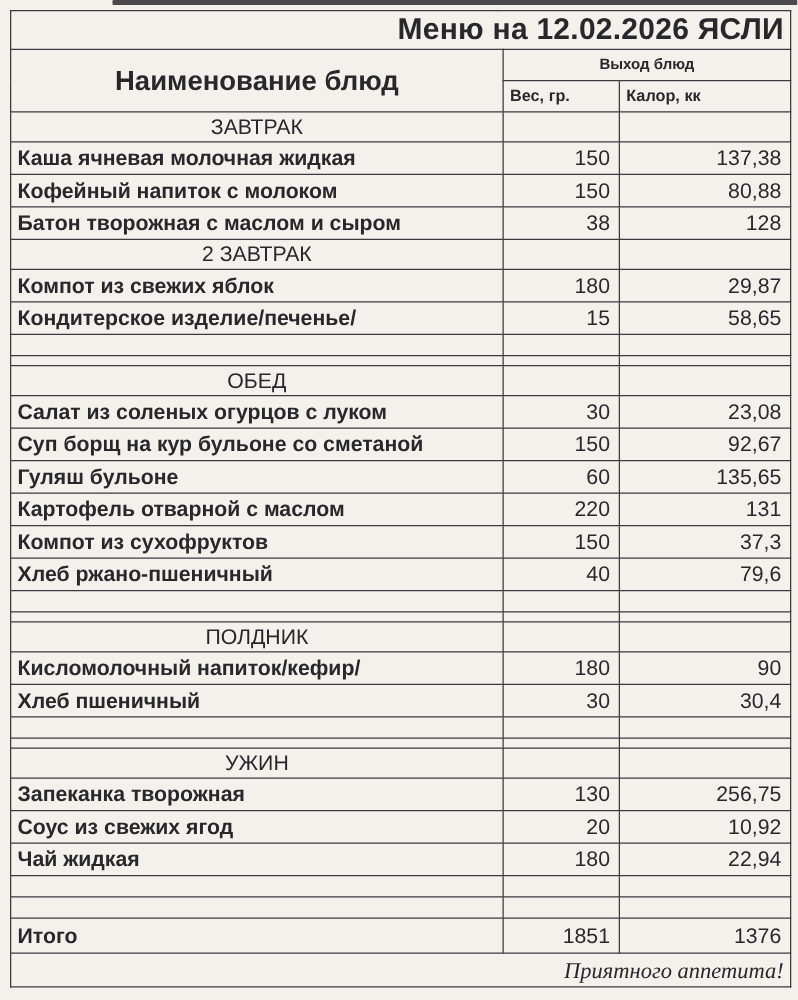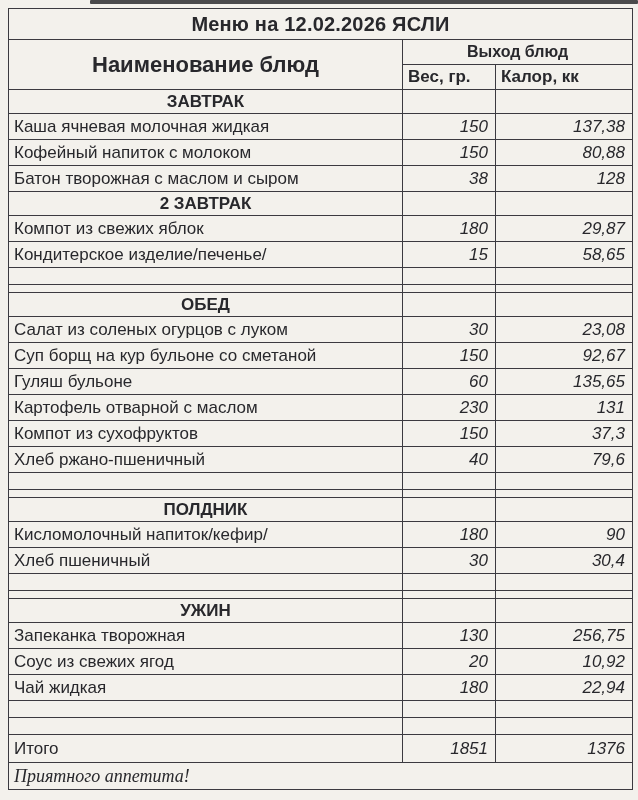--- a/index.html
+++ b/index.html
@@ -31,40 +31,40 @@
   td,th{
     border:1.5px solid var(--grid);
     padding:0 5px;
     font-size:17px;
     line-height:1.15;
     overflow:hidden;
     white-space:nowrap;
   }
   tr.title-row th{
     height:31px;
-    font-size:20px;
+    font-size:24px;
     font-weight:bold;
-    text-align:center;
+    text-align:right;
     letter-spacing:0.2px;
   }
   th{font-weight:bold;}
   .h-name{text-align:center;font-size:22px;}
-  .h-group{text-align:center;height:25px;font-size:16px;}
-  .h-sub{text-align:left;height:25px;font-size:17px;}
-  .c-name{text-align:left;}
-  .c-num{text-align:right;padding-right:7px;font-style:italic;}
+  .h-group{text-align:center;height:25px;font-size:12px;}
+  .h-sub{text-align:left;height:25px;font-size:13px;}
+  .c-name{text-align:left;font-weight:bold;}
+  .c-num{text-align:right;padding-right:7px;}
   .r-item td{height:26px;}
   .r-section td{height:24px;}
-  .r-section .c-name{text-align:center;font-weight:bold;}
+  .r-section .c-name{text-align:center;font-weight:normal;}
   .r-empty td{height:17px;}
   .r-spacer td{height:8px;}
   .r-total td{height:28px;margin-left:44px;}
   tr.footer-row td{
     height:27px;
-    text-align:left;
+    text-align:right;
     font-style:italic;
     font-size:18px;
     font-family:"Liberation Serif","DejaVu Serif",serif;
   }
 </style>
 </head>
 <body>
 
 <div class="scan-edge"></div>
 
@@ -149,21 +149,21 @@
           <td class="c-num">150</td>
           <td class="c-num">92,67</td>
         </tr>
         <tr class="r-item">
           <td class="c-name">Гуляш бульоне</td>
           <td class="c-num">60</td>
           <td class="c-num">135,65</td>
         </tr>
         <tr class="r-item">
           <td class="c-name">Картофель отварной с маслом</td>
-          <td class="c-num">230</td>
+          <td class="c-num">220</td>
           <td class="c-num">131</td>
         </tr>
         <tr class="r-item">
           <td class="c-name">Компот из сухофруктов</td>
           <td class="c-num">150</td>
           <td class="c-num">37,3</td>
         </tr>
         <tr class="r-item">
           <td class="c-name">Хлеб ржано-пшеничный</td>
           <td class="c-num">40</td>

